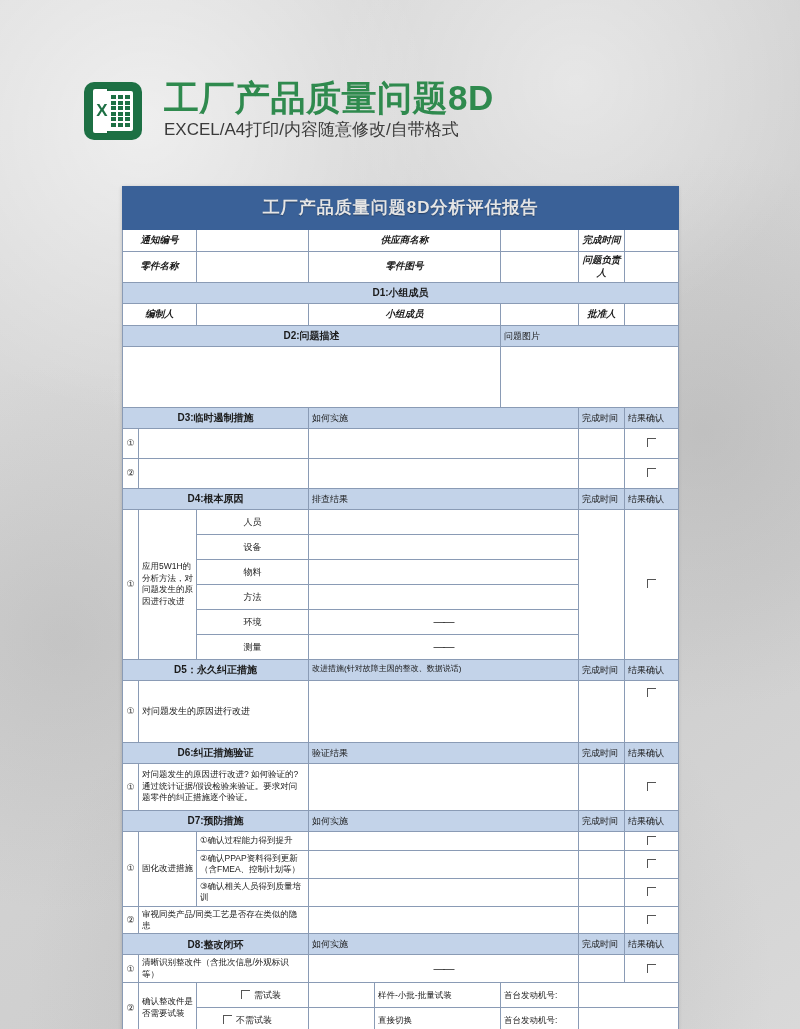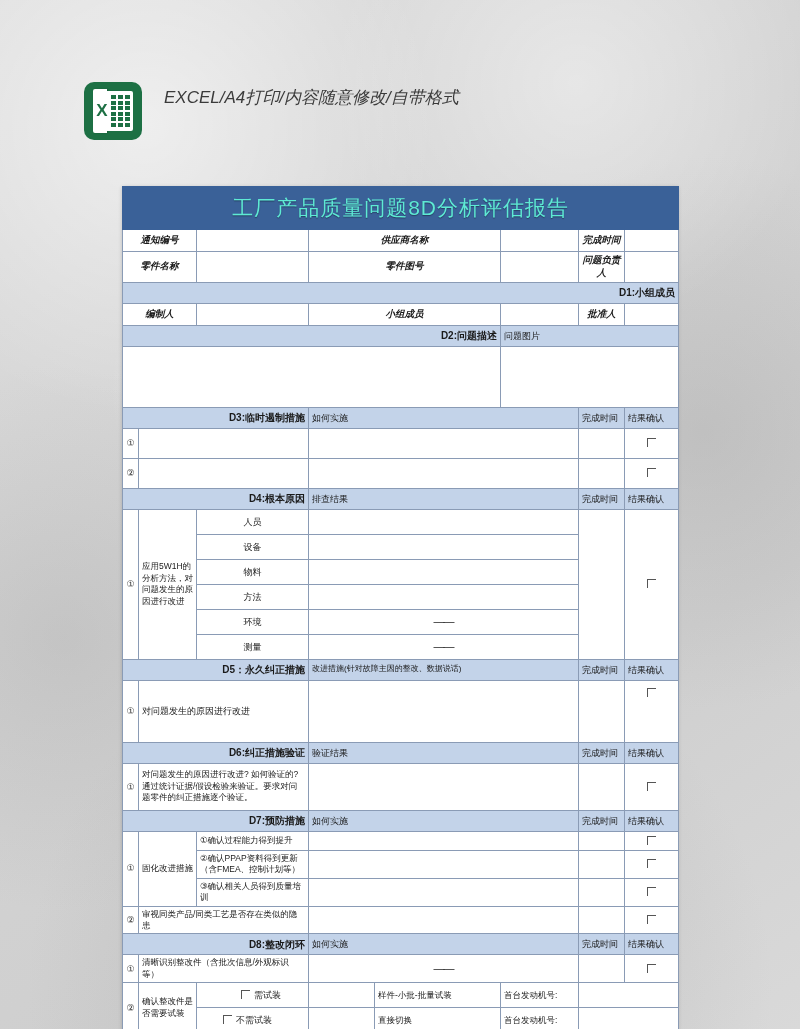--- a/index.html
+++ b/index.html
@@ -100,23 +100,21 @@
     font-size: 35px;
     font-weight: bold;
     line-height: 40px;
     letter-spacing: 0.5px;
     white-space: nowrap;
   }
   .header-sub {
     color: #3b3b3b;
     font-size: 17px;
     line-height: 24px;
-    margin-top: 8px;
     white-space: nowrap;
-    font-style: italic;
   }
 
   
   .sheet {
     position: absolute;
     left: 122px;
     top: 186px;
     width: 556px;
     z-index: 2;
     background: #ffffff;
@@ -132,41 +130,41 @@
   table.t td {
     border: 1px solid #8a9bb5;
     padding: 2px 3px;
     background: #ffffff;
     vertical-align: middle;
     line-height: 1.35;
     overflow: hidden;
   }
   .banner {
     background: #3a6198 !important;
-    color: #5eead4;
-    font-size: 21px;
-    font-weight: normal;
+    color: #e5e5e5;
+    font-size: 17px;
+    font-weight: bold;
     text-align: center;
     letter-spacing: 1px;
     height: 38px;
     border-color: #3a6198 !important;
     text-shadow: 0 1px 1px rgba(0,0,0,0.35);
   }
   .lbl {
     text-align: center;
     font-weight: bold;
     font-size: 9.5px;
     background: #ffffff !important;
     font-style: italic;
   }
   .sec {
     background: #c3d3e9 !important;
     font-weight: bold;
     font-size: 10px;
-    text-align: right;
+    text-align: center;
     padding-left: 4px;
     height: 16px;
   }
   .sec-c {
     background: #c3d3e9 !important;
     font-weight: normal;
     font-size: 9px;
     height: 16px;
   }
   .num {
@@ -216,20 +214,21 @@
         <i></i>
       <i></i>
         <i></i>
         <i></i>
       <i></i>
         <i></i>
         <i></i>
     </div>
   </div>
   <div class="header-text">
+    <div class="header-title">工厂产品质量问题8D</div>
     <div class="header-sub">EXCEL/A4打印/内容随意修改/自带格式</div>
   </div>
 </div>
 
 <div class="sheet">
 <table class="t">
   <colgroup>
     <col style="width:16px">
     <col style="width:58px">
     <col style="width:112px">

